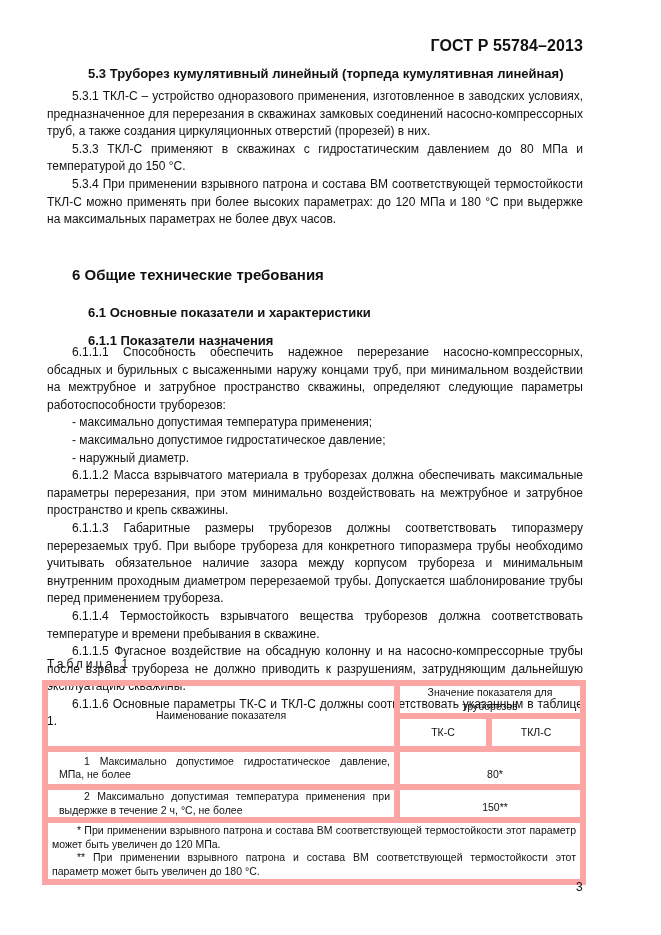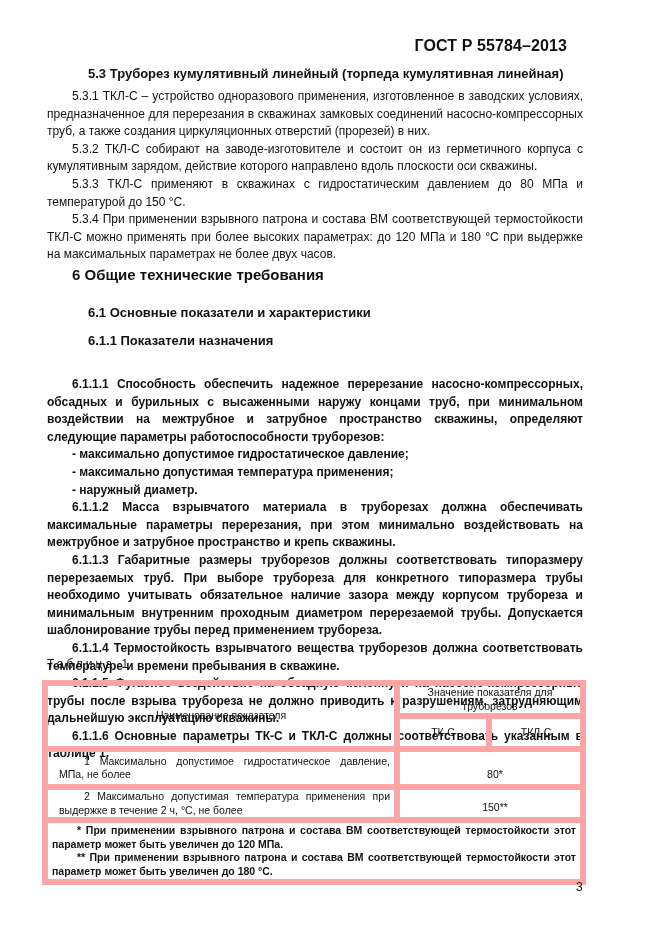--- a/index.html
+++ b/index.html
@@ -1,19 +1,19 @@
 <!DOCTYPE html>
 <html><head>
 <meta charset="utf-8">
 <style>
   html, body { margin:0; padding:0; background:#ffffff; }
   body { width:661px; height:935px; position:relative; overflow:hidden;
          font-family:"Liberation Sans", sans-serif; color:#111; }
   .page { position:absolute; left:0; top:0; width:661px; height:935px; }
-  .hdr { position:absolute; right:94px; top:37px; font-weight:bold; font-size:16px; letter-spacing:0.1px; }
+  .hdr { position:absolute; right:78px; top:37px; font-weight:bold; font-size:16px; letter-spacing:0.1px; }
   .blk { position:absolute; left:47px; width:536px; font-size:12px; line-height:17.6px; }
   .p { margin:0; text-align:justify; text-indent:25px; }
   .h2 { position:absolute; left:88px; font-weight:bold; font-size:13px; }
   .h1 { position:absolute; left:72px; font-weight:bold; font-size:15px; }
   .li { margin:0; padding-left:25px; }
   .caption { position:absolute; left:47px; top:657px; font-size:12px; letter-spacing:3px; }
   table { position:absolute; left:42px; top:680px; width:544px; border-collapse:collapse;
           font-size:10.5px; line-height:13.5px; }
   td { border:6px solid #fca5a5; padding:0 4px; vertical-align:middle; }
   .thick-b { border-bottom:2.5px solid #000; }
@@ -27,33 +27,32 @@
 </head>
 <body>
 
 <div class="page">
   <div class="hdr">ГОСТ Р 55784–2013</div>
 
   <div class="h2" style="top:66px;">5.3 Труборез кумулятивный линейный (торпеда кумулятивная линейная)</div>
 
   <div class="blk" style="top:88px;">
     <p class="p">5.3.1 ТКЛ-С – устройство одноразового применения, изготовленное в заводских условиях, предназначенное для перерезания в скважинах замковых соединений насосно-компрессорных труб, а также создания циркуляционных отверстий (прорезей) в них.</p>
-    <p class="p">5.3.2 ТКЛ-С собирают на заводе-изготовителе и состоит он из герметичного корпуса с кумулятивным зарядом, действие которого направлено вдоль плоскости оси скважины.</p>
     <p class="p">5.3.3 ТКЛ-С применяют в скважинах с гидростатическим давлением до 80 МПа и температурой до 150 °С.</p>
     <p class="p">5.3.4 При применении взрывного патрона и состава ВМ соответствующей термостойкости ТКЛ-С можно применять при более высоких параметрах: до 120 МПа и 180 °С при выдержке на максимальных параметрах не более двух часов.</p>
   </div>
 
   <div class="h1" style="top:266px;">6 Общие технические требования</div>
   <div class="h2" style="top:305px;">6.1 Основные показатели и характеристики</div>
   <div class="h2" style="top:333px;">6.1.1 Показатели назначения</div>
 
-  <div class="blk" style="top:376px;font-weight:bold;">
+  <div class="blk" style="top:344px;">
     <p class="p">6.1.1.1 Способность обеспечить надежное перерезание насосно-компрессорных, обсадных и бурильных с высаженными наружу концами труб, при минимальном воздействии на межтрубное и затрубное пространство скважины, определяют следующие параметры работоспособности труборезов:</p>
+    <p class="li">- максимально допустимая температура применения;</p>
     <p class="li">- максимально допустимое гидростатическое давление;</p>
-    <p class="li">- максимально допустимая температура применения;</p>
     <p class="li">- наружный диаметр.</p>
     <p class="p">6.1.1.2 Масса взрывчатого материала в труборезах должна обеспечивать максимальные параметры перерезания, при этом минимально воздействовать на межтрубное и затрубное пространство и крепь скважины.</p>
     <p class="p">6.1.1.3 Габаритные размеры труборезов должны соответствовать типоразмеру перерезаемых труб. При выборе трубореза для конкретного типоразмера трубы необходимо учитывать обязательное наличие зазора между корпусом трубореза и минимальным внутренним проходным диаметром перерезаемой трубы. Допускается шаблонирование трубы перед применением трубореза.</p>
     <p class="p">6.1.1.4 Термостойкость взрывчатого вещества труборезов должна соответствовать температуре и времени пребывания в скважине.</p>
     <p class="p">6.1.1.5 Фугасное воздействие на обсадную колонну и на насосно-компрессорные трубы после взрыва трубореза не должно приводить к разрушениям, затрудняющим дальнейшую эксплуатацию скважины.</p>
     <p class="p">6.1.1.6 Основные параметры ТК-С и ТКЛ-С должны соответствовать указанным в таблице 1.</p>
   </div>
 
   <div class="caption">Таблица 1</div>
 
@@ -69,21 +68,21 @@
     </tr>
     <tr style="height:38px;">
       <td class="rowtxt">1 Максимально допустимое гидростатическое давление, МПа, не более</td>
       <td colspan="2" class="val">80*</td>
     </tr>
     <tr style="height:33px;">
       <td class="rowtxt">2 Максимально допустимая температура применения при выдержке в течение 2 ч, °С, не более</td>
       <td colspan="2" class="val">150**</td>
     </tr>
     <tr style="height:50px;">
-      <td colspan="3" style="padding:1px 4px;font-weight:bold;">
+      <td colspan="3" style="padding:1px 4px;">
         <p class="note">* При применении взрывного патрона и состава ВМ соответствующей термостойкости этот параметр может быть увеличен до 120 МПа.</p>
         <p class="note">** При применении взрывного патрона и состава ВМ соответствующей термостойкости этот параметр может быть увеличен до 180 °С.</p>
       </td>
     </tr>
   </tbody>
     </table>
 
   <div class="pnum">3</div>
 </div>
 

